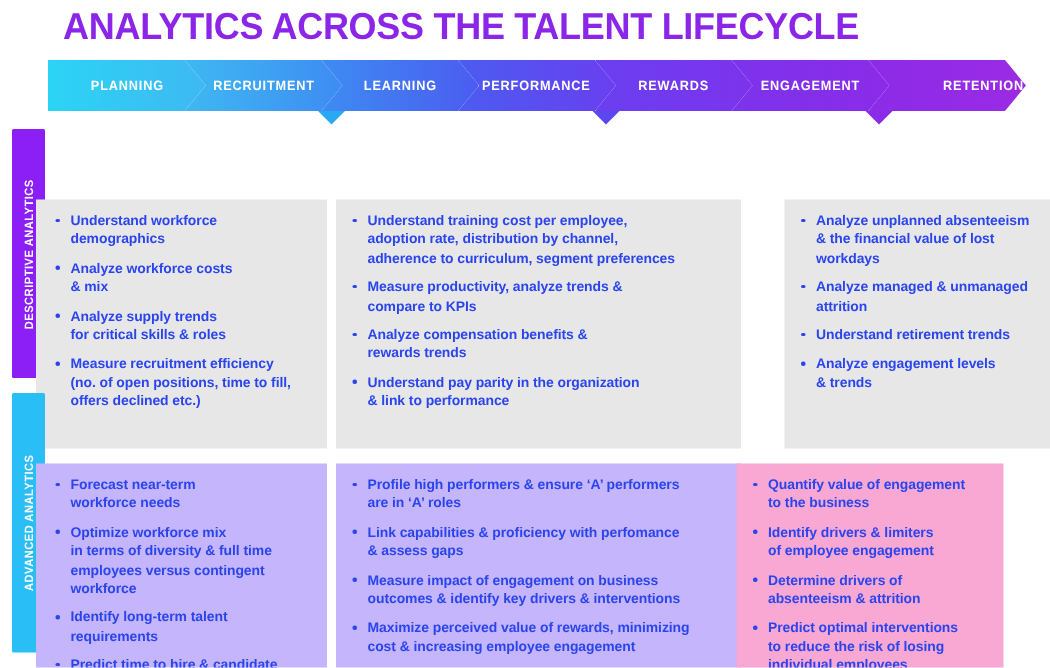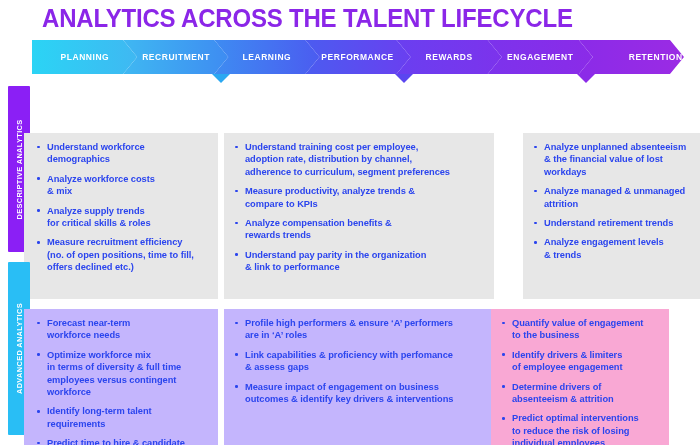--- a/index.html
+++ b/index.html
@@ -282,20 +282,25 @@
             <li>
               <span class="dot"></span>
               <span class="txt">Link capabilities &amp; proficiency with perfomance
 &amp; assess gaps</span>
             </li>
             <li>
               <span class="dot"></span>
               <span class="txt">Measure impact of engagement on business
 outcomes &amp; identify key drivers &amp; interventions</span>
             </li>
+            <li>
+              <span class="dot"></span>
+              <span class="txt">Maximize perceived value of rewards, minimizing
+cost &amp; increasing employee engagement</span>
+            </li>
           </ul>
         </div>
         <div class="panel" style="left: 483px; width: 178px; height: 173px; background: #f9a8d4;">
           <ul class="bullets">
             <li>
               <span class="dot"></span>
               <span class="txt">Quantify value of engagement
 to the business</span>
             </li>
             <li>

